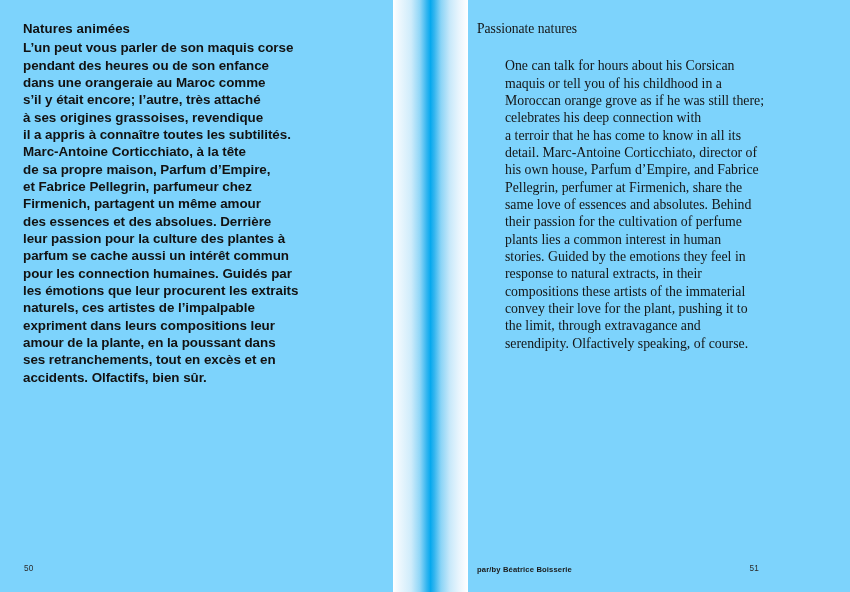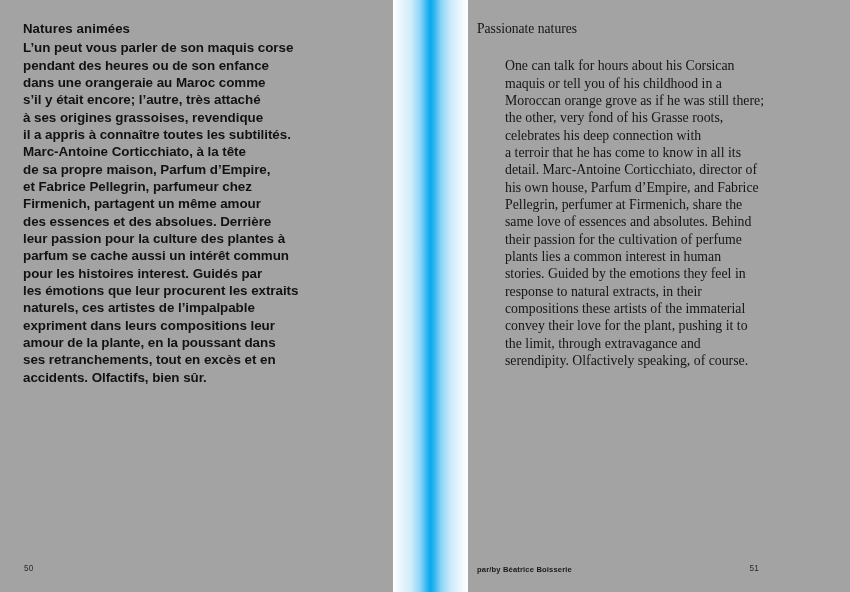--- a/index.html
+++ b/index.html
@@ -11,21 +11,21 @@
     width: 850px;
     height: 592px;
     overflow: hidden;
     font-family: "Liberation Sans", sans-serif;
   }
 
   #spread {
     position: relative;
     width: 850px;
     height: 592px;
-    background: #a3a3a3;
+    background: #7dd3fc;
   }
 
   
   #gutter {
     position: absolute;
     left: 393px;
     top: 0;
     width: 75px;
     height: 592px;
     background: linear-gradient(
@@ -151,42 +151,41 @@
           <span class="ln">s’il y était encore; l’autre, très attaché</span>
           <span class="ln">à ses origines grassoises, revendique</span>
           <span class="ln">il a appris à connaître toutes les subtilités.</span>
           <span class="ln">Marc-Antoine Corticchiato, à la tête</span>
           <span class="ln">de sa propre maison, Parfum d’Empire,</span>
           <span class="ln">et Fabrice Pellegrin, parfumeur chez</span>
           <span class="ln">Firmenich, partagent un même amour</span>
           <span class="ln">des essences et des absolues. Derrière</span>
           <span class="ln">leur passion pour la culture des plantes à</span>
           <span class="ln">parfum se cache aussi un intérêt commun</span>
-          <span class="ln">pour les histoires interest. Guidés par</span>
+          <span class="ln">pour les connection humaines. Guidés par</span>
           <span class="ln">les émotions que leur procurent les extraits</span>
           <span class="ln">naturels, ces artistes de l’impalpable</span>
           <span class="ln">expriment dans leurs compositions leur</span>
           <span class="ln">amour de la plante, en la poussant dans</span>
           <span class="ln">ses retranchements, tout en excès et en</span>
           <span class="ln">accidents. Olfactifs, bien sûr.</span>
         </div>
     </div>
     <div class="folio" id="folio-left">50</div>
   </div>
 
   <div id="gutter"></div>
 
   <div class="page" id="page-right">
     <div id="en-col">
       <div id="en-heading">Passionate natures</div>
       <div id="en-body">
           <span class="ln">One can talk for hours about his Corsican</span>
           <span class="ln">maquis or tell you of his childhood in a</span>
           <span class="ln">Moroccan orange grove as if he was still there;</span>
-          <span class="ln">the other, very fond of his Grasse roots,</span>
           <span class="ln">celebrates his deep connection with</span>
           <span class="ln">a terroir that he has come to know in all its</span>
           <span class="ln">detail. Marc-Antoine Corticchiato, director of</span>
           <span class="ln">his own house, Parfum d’Empire, and Fabrice</span>
           <span class="ln">Pellegrin, perfumer at Firmenich, share the</span>
           <span class="ln">same love of essences and absolutes. Behind</span>
           <span class="ln">their passion for the cultivation of perfume</span>
           <span class="ln">plants lies a common interest in human</span>
           <span class="ln">stories. Guided by the emotions they feel in</span>
           <span class="ln">response to natural extracts, in their</span>

